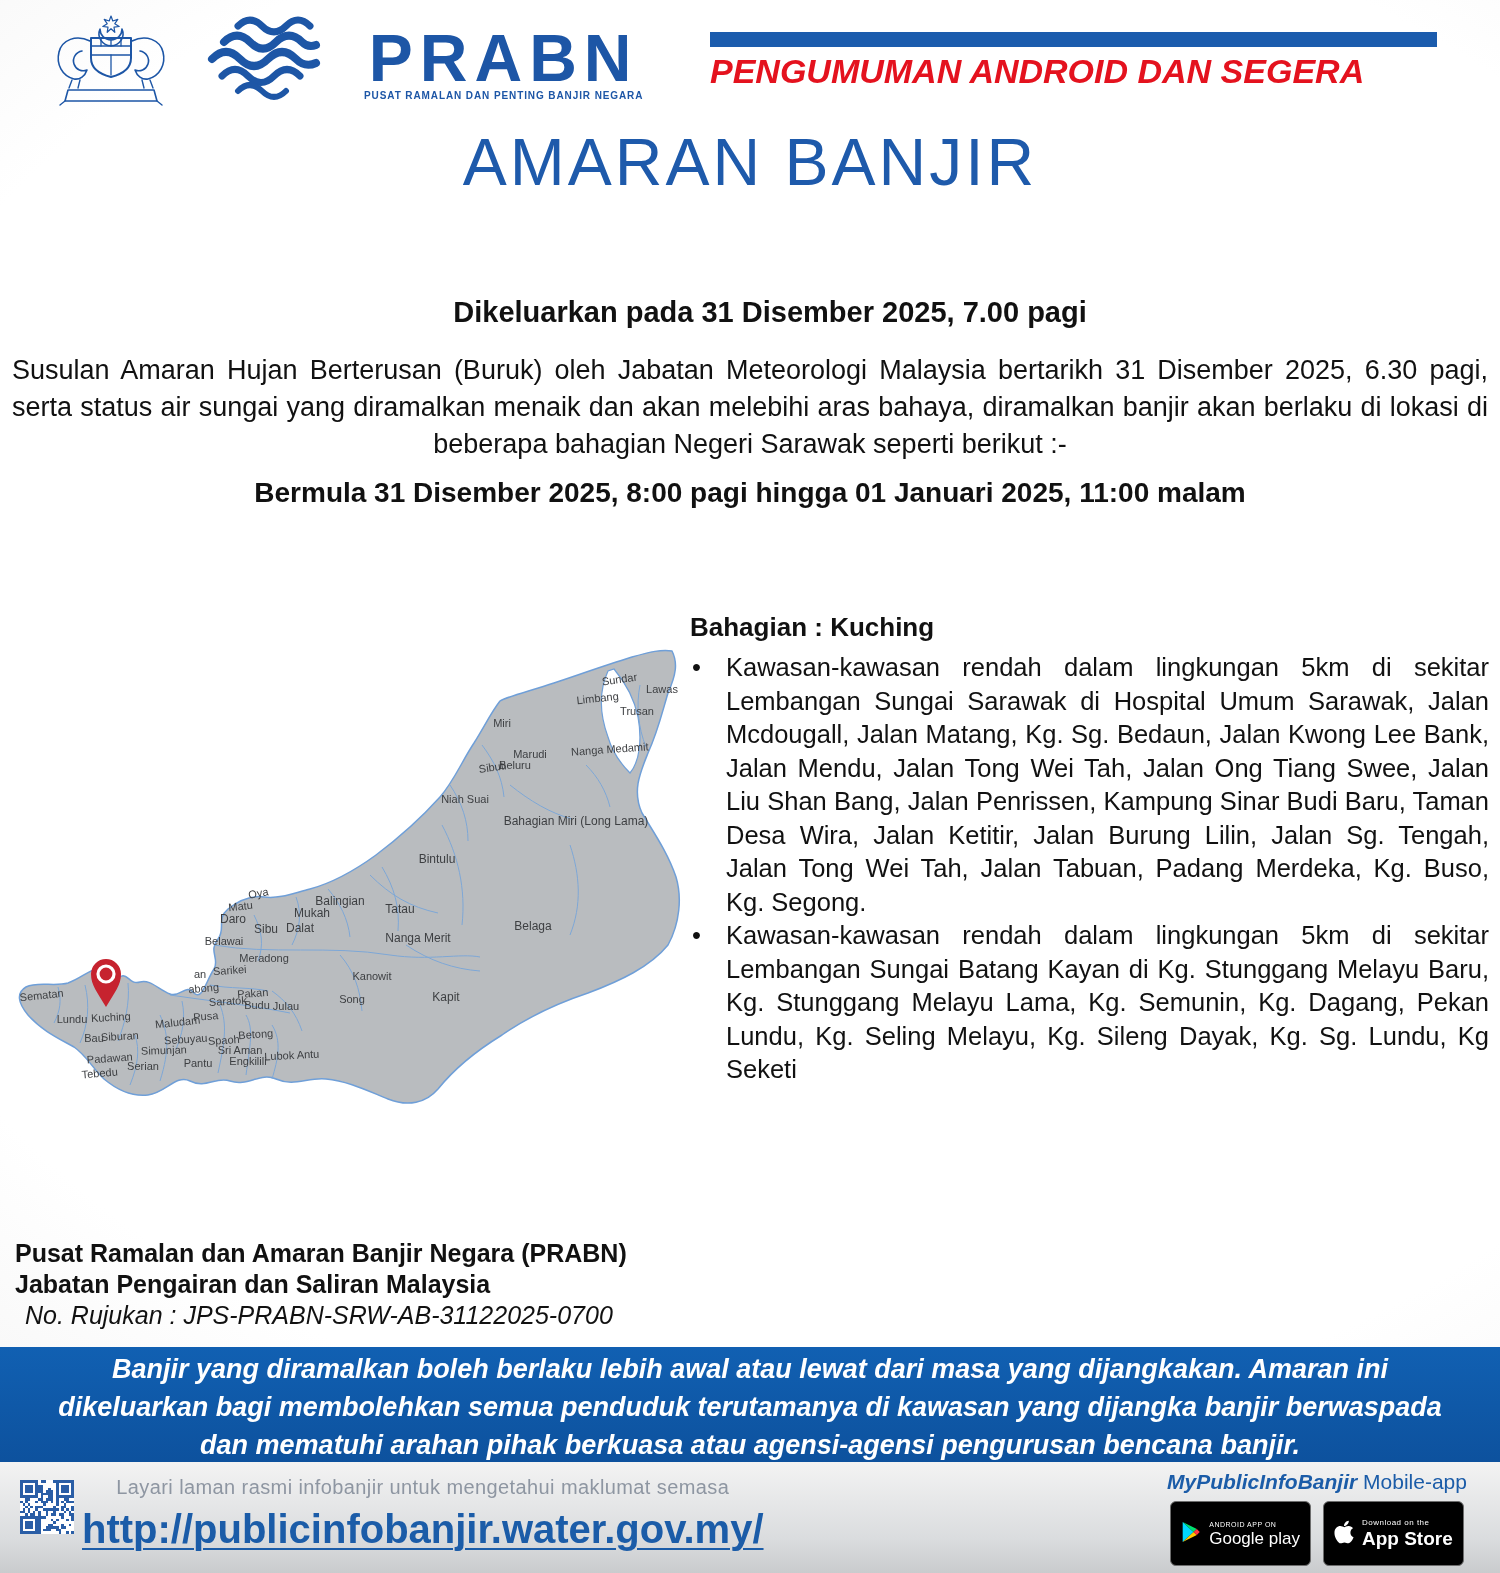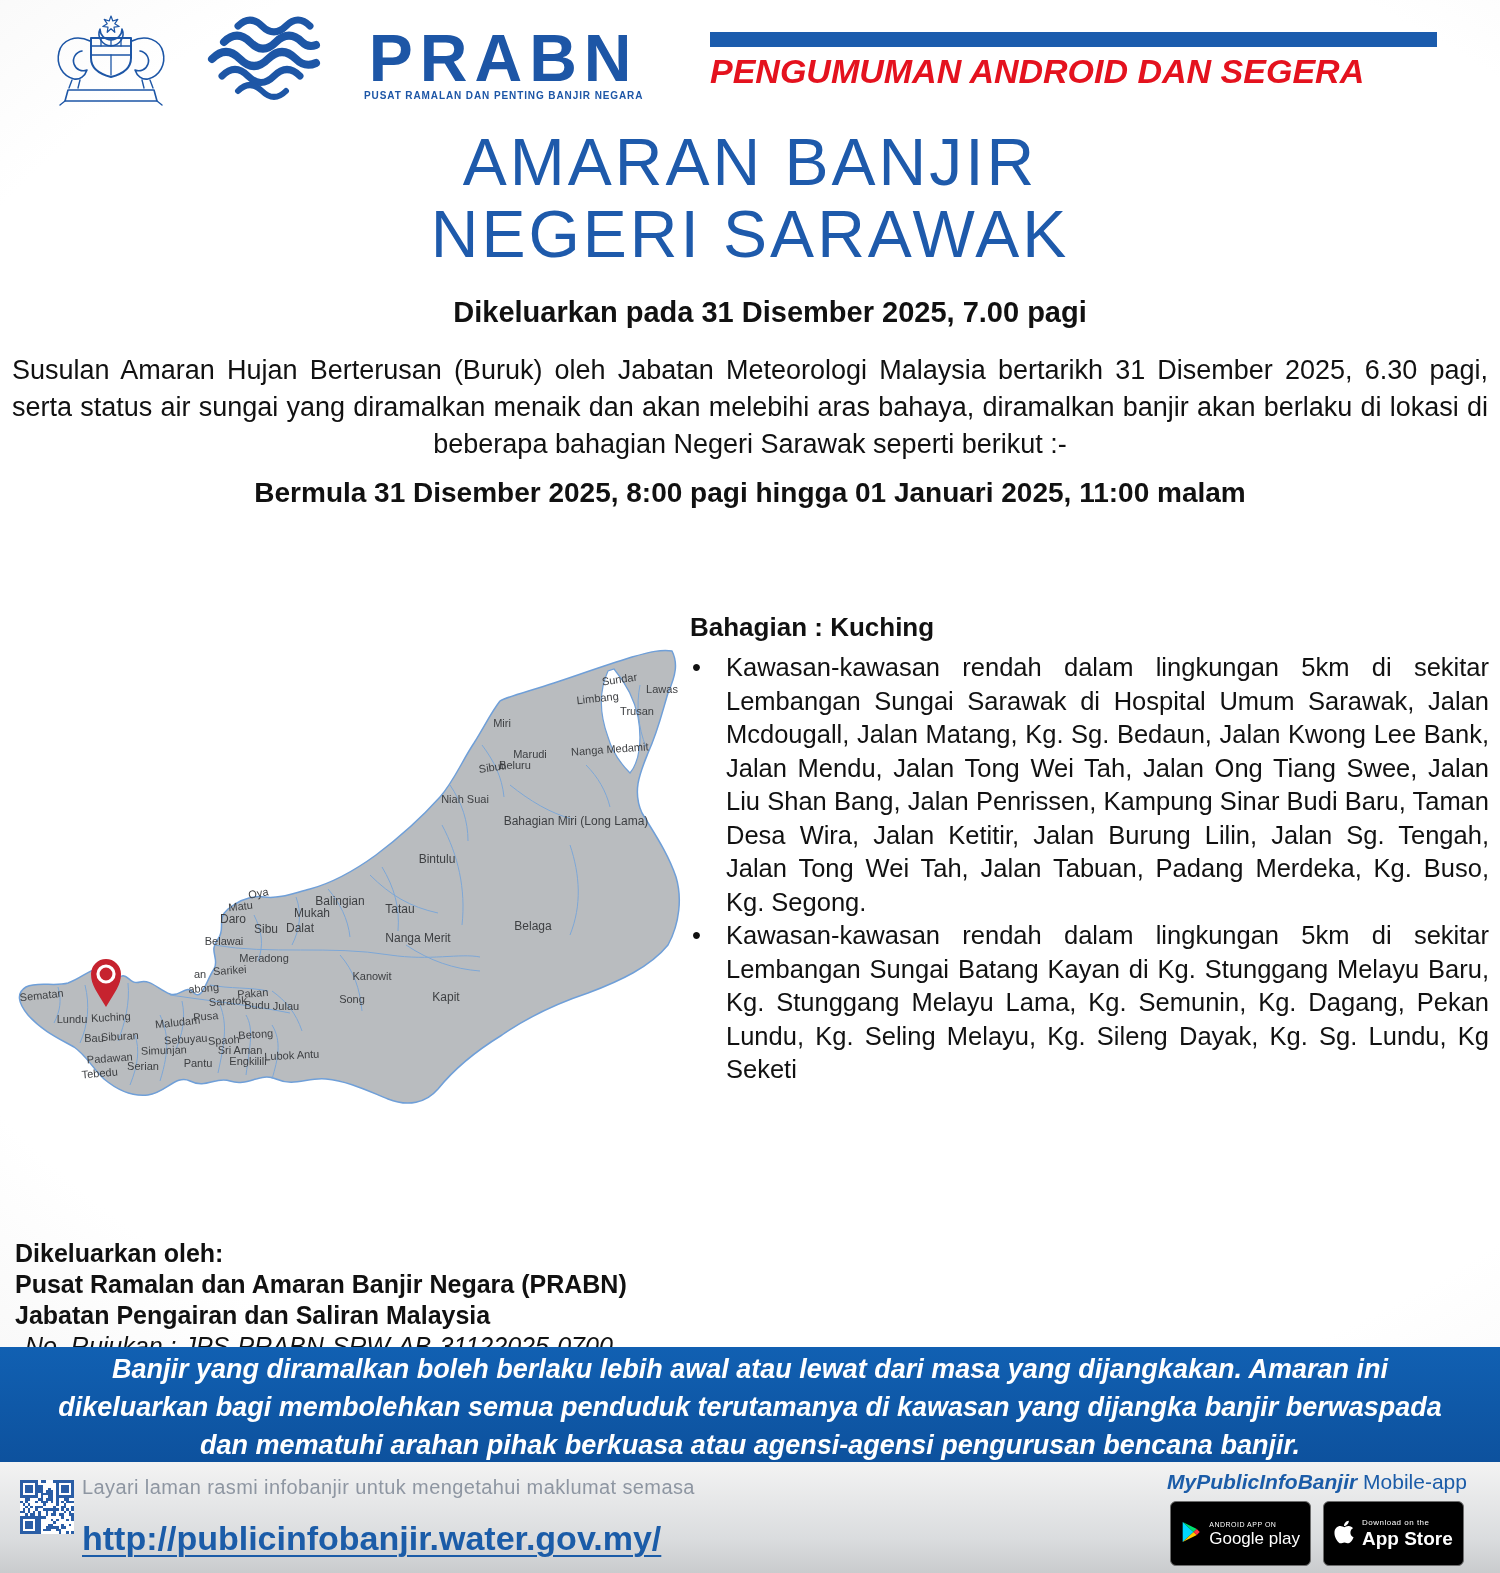--- a/index.html
+++ b/index.html
@@ -56,21 +56,21 @@
     background:linear-gradient(#1160b2,#0d519d);
     display:flex; align-items:center; justify-content:center;}
   .banner-text{width:1430px; text-align:center; color:#ffffff; font-style:italic;
     font-weight:bold; font-size:27px; line-height:38px;}
   
   .footer{position:absolute; top:1462px; left:0; width:1500px; height:111px;
     background:linear-gradient(#f3f3f3, #dadcde 70%, #c9cbcd 100%);}
   .qr{position:absolute; left:20px; top:18px;}
   .footer-left-text{position:absolute; left:82px; top:14px;}
   .visit-line{font-size:20px; color:#8e96a2; letter-spacing:0.4px;text-align:center;}
-  .url{display:inline-block; margin-top:20px; font-size:34px; font-weight:bold; color:#1b5ca8;
+  .url{display:inline-block; margin-top:8px; font-size:40px; font-weight:bold; color:#1b5ca8;
     text-decoration:underline; text-underline-offset:5px; text-decoration-thickness:2px;text-align:right;}
   .footer-right{position:absolute; right:28px; top:8px; width:310px; text-align:center;}
   .app-title{font-size:21px; color:#1b5ca8; white-space:nowrap;}
   .app-title .bold-it{font-weight:bold; font-style:italic;}
   .badges{display:flex; gap:12px; justify-content:center; margin-top:7px;}
   .badge{background:#000; border:1px solid #6d6d6d; border-radius:6px; height:39px;
     display:flex; align-items:center; padding:12px 10px; gap:8px; color:#fff; cursor:pointer;}
   .badge .col{display:flex; flex-direction:column; align-items:flex-start; line-height:1;}
   .badge .tiny{font-size:7px; letter-spacing:0.5px; color:#fff; margin-bottom:2px; white-space:nowrap;}
   .badge .big{font-size:17px; color:#fff; white-space:nowrap;}
@@ -121,21 +121,20 @@
     </div>
   </div>
 
   <div class="header-right">
     <div class="blue-bar"></div>
     <div class="announcement">PENGUMUMAN ANDROID DAN SEGERA</div>
   </div>
 
   <div class="title">
     <div>AMARAN BANJIR</div>
-    <div>NEGERI SARAWAK</div>
   </div>
 
   <div class="issued">Dikeluarkan pada 31 Disember 2025, 7.00 pagi</div>
 
   <div class="intro">Susulan Amaran Hujan Berterusan (Buruk) oleh Jabatan Meteorologi Malaysia bertarikh 31 Disember 2025, 6.30 pagi, serta status air sungai yang diramalkan menaik dan akan melebihi aras bahaya, diramalkan banjir akan berlaku di lokasi di beberapa bahagian Negeri Sarawak seperti berikut :-</div>
 
   <div class="period">Bermula 31 Disember 2025, 8:00 pagi hingga 01 Januari 2025, 11:00 malam</div>
 
   <div class="map">
     <svg id="map-svg" width="672" height="470" viewBox="0 0 672 470" font-family="Liberation Sans, sans-serif">
@@ -278,21 +277,20 @@
         <span>Kawasan-kawasan rendah dalam lingkungan 5km di sekitar Lembangan Sungai Sarawak di Hospital Umum Sarawak, Jalan Mcdougall, Jalan Matang, Kg. Sg. Bedaun, Jalan Kwong Lee Bank,  Jalan Mendu, Jalan Tong Wei Tah, Jalan Ong Tiang Swee, Jalan Liu Shan Bang, Jalan Penrissen, Kampung Sinar Budi Baru, Taman Desa Wira, Jalan Ketitir, Jalan Burung Lilin, Jalan Sg. Tengah, Jalan Tong Wei Tah, Jalan Tabuan, Padang Merdeka,  Kg. Buso, Kg. Segong.</span>
       </li>
       <li>
         <span class="marker">•</span>
         <span>Kawasan-kawasan rendah dalam lingkungan 5km di sekitar Lembangan Sungai Batang Kayan di Kg. Stunggang Melayu Baru, Kg. Stunggang Melayu Lama, Kg. Semunin, Kg. Dagang, Pekan Lundu, Kg. Seling Melayu, Kg. Sileng Dayak, Kg. Sg. Lundu, Kg Seketi</span>
       </li>
     </ul>
   </div>
 
   <div class="issuer">
-    <div class="b">Dikeluarkan oleh:</div>
     <div class="b">Pusat Ramalan dan Amaran Banjir Negara (PRABN)</div>
     <div class="b">Jabatan Pengairan dan Saliran Malaysia</div>
     <div class="ref">No. Rujukan : JPS-PRABN-SRW-AB-31122025-0700</div>
   </div>
 
   <div class="banner">
     <div class="banner-text">Banjir yang diramalkan boleh berlaku lebih awal atau lewat dari masa yang dijangkakan. Amaran ini dikeluarkan bagi membolehkan semua penduduk terutamanya di kawasan yang dijangka banjir berwaspada dan mematuhi arahan pihak berkuasa atau agensi-agensi pengurusan bencana banjir.</div>
   </div>
 
   <div class="footer">

